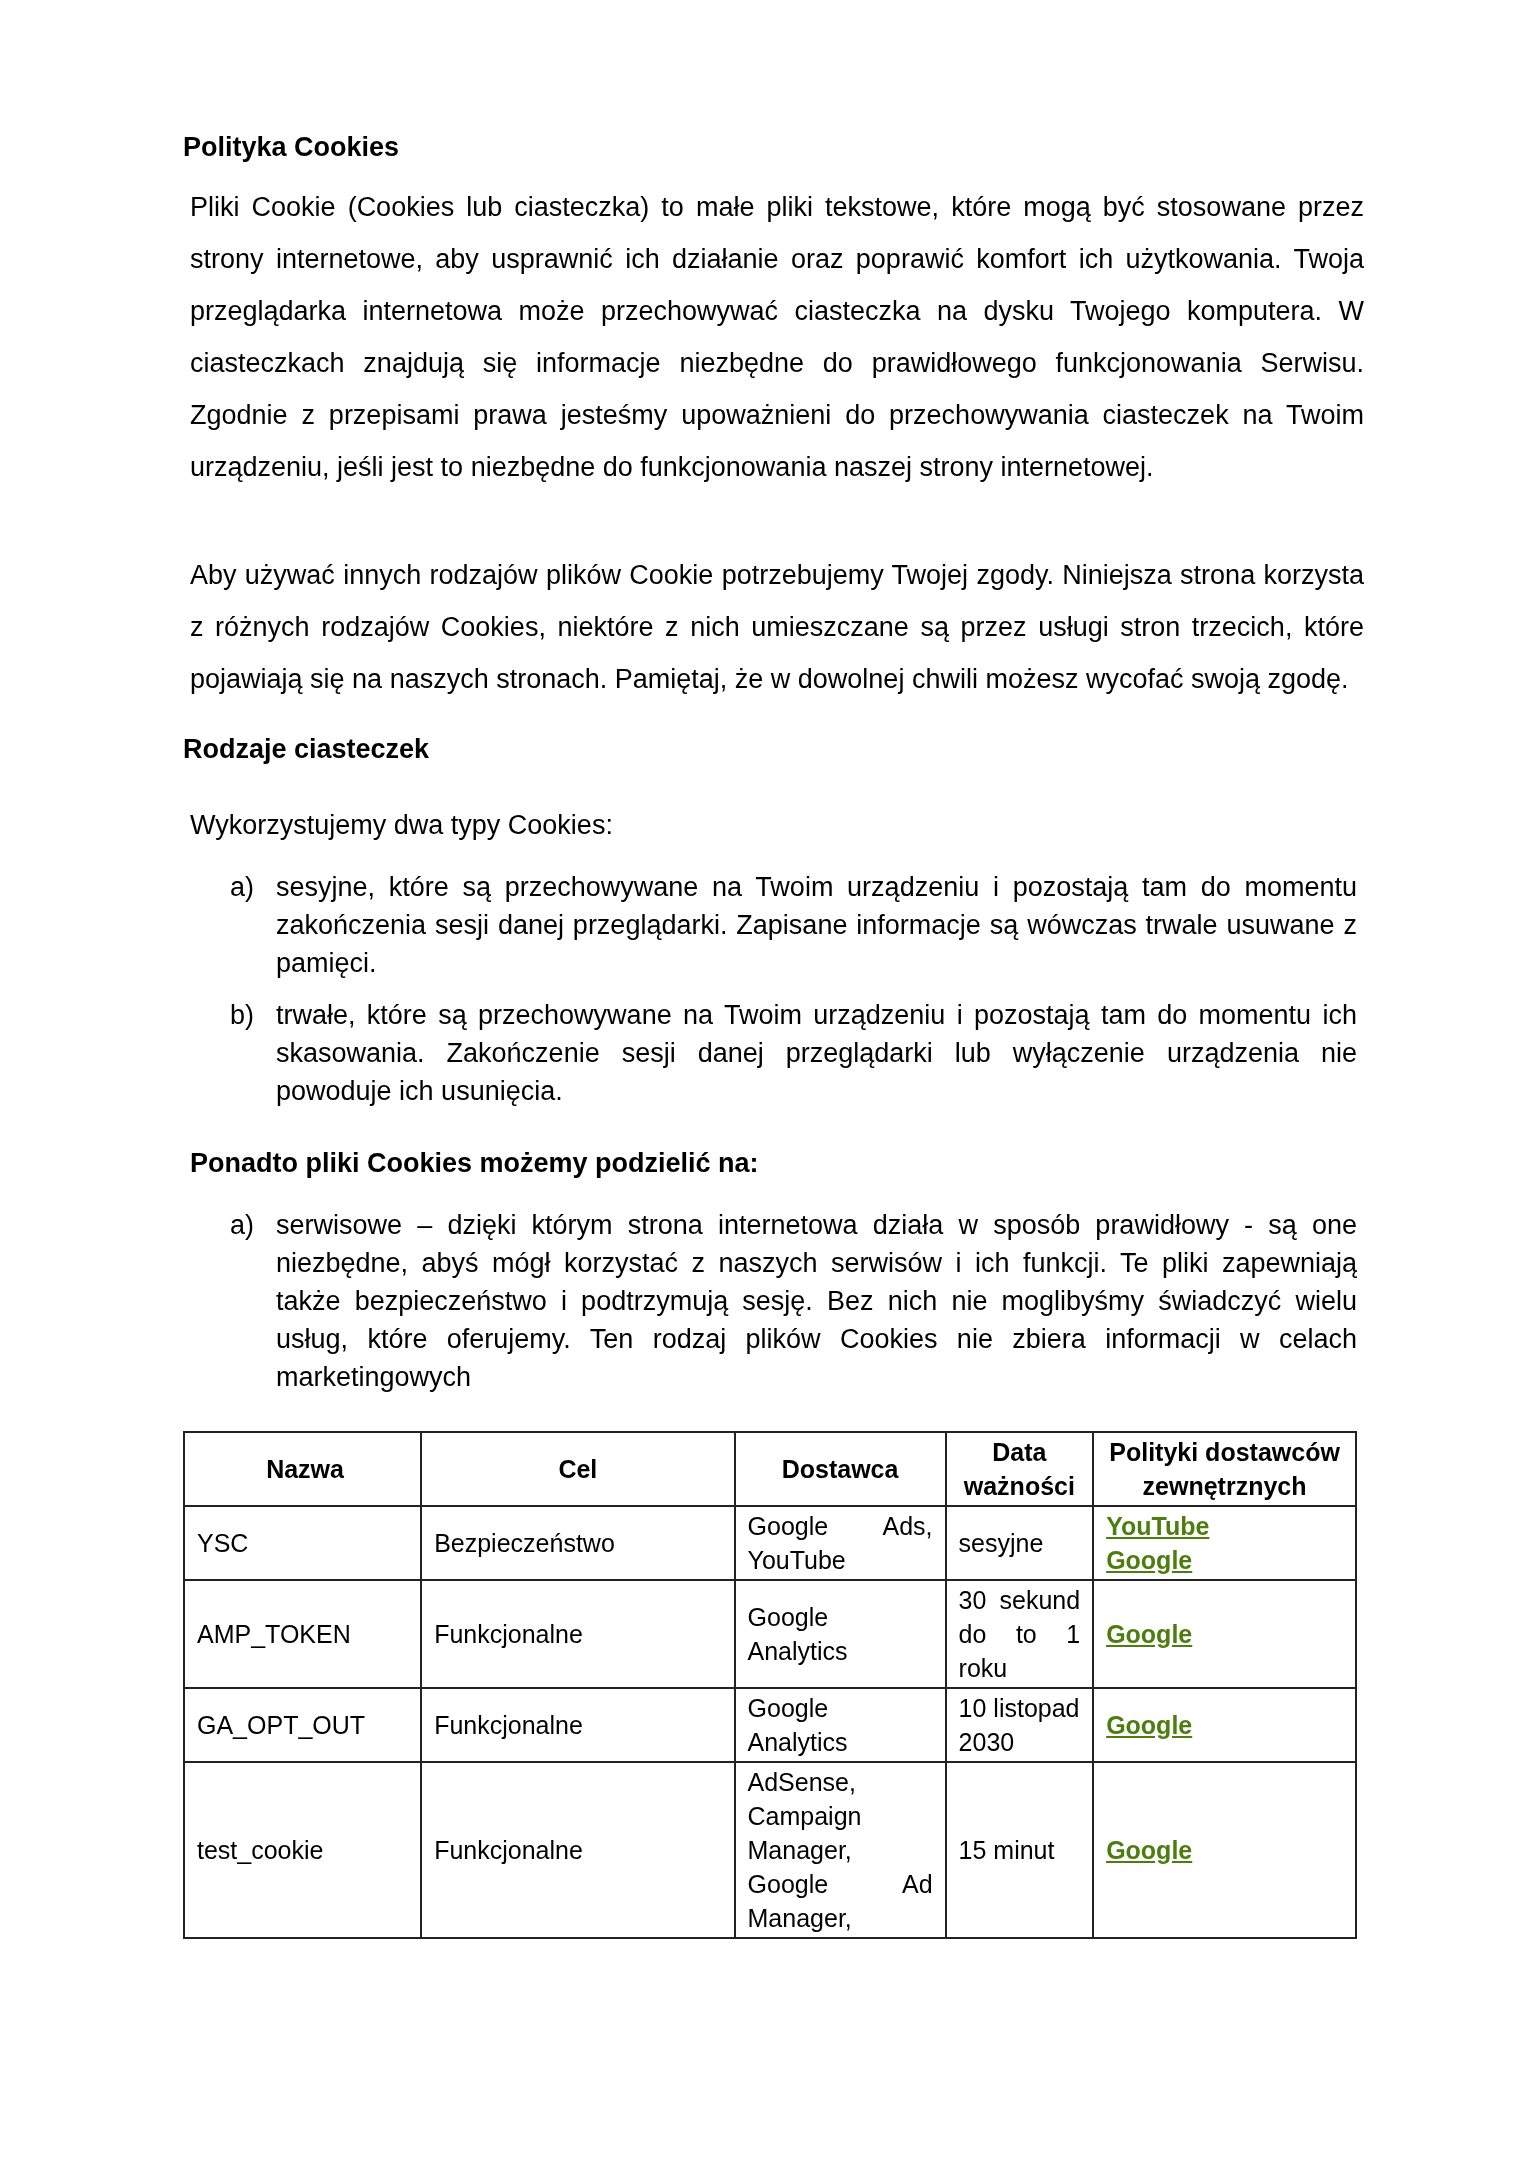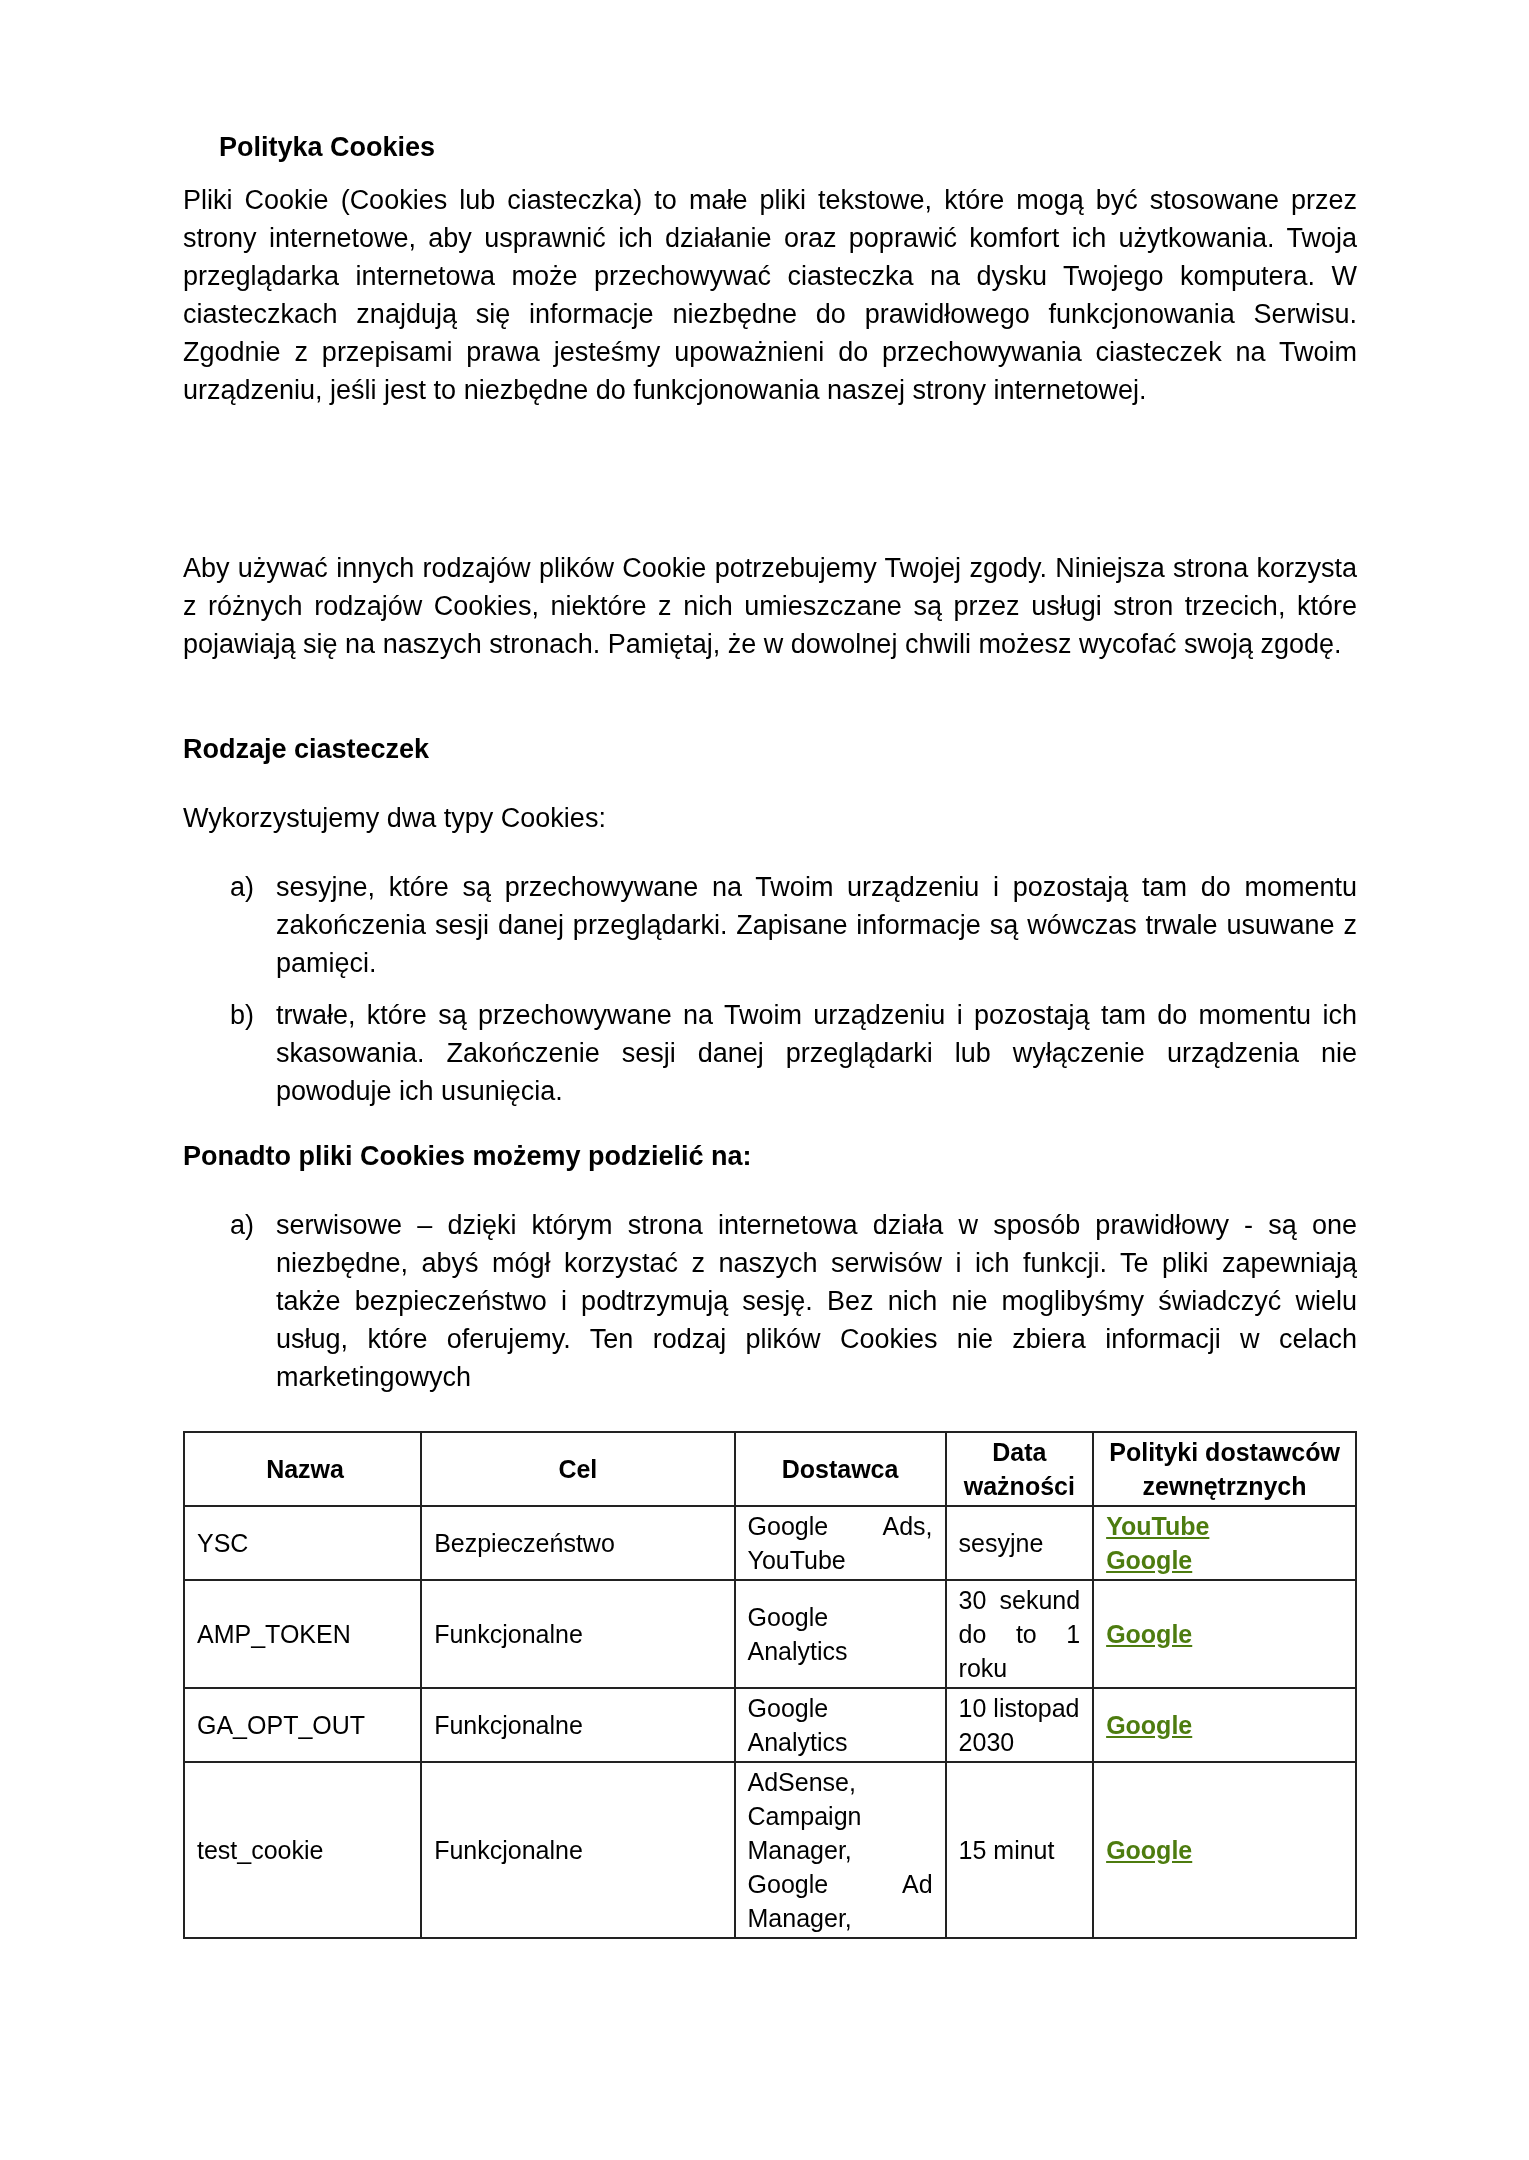--- a/index.html
+++ b/index.html
@@ -1,20 +1,20 @@
 <!DOCTYPE html>
 <html><head>
 <meta charset="utf-8">
 <style>
   html, body { margin: 0; padding: 0; background: #ffffff; }
   body { width: 1529px; height: 2160px; position: relative; overflow: hidden;
          font-family: "Liberation Sans", "DejaVu Sans", sans-serif; color: #000; }
   .page { position: absolute; left: 183px; top: 0; width: 1174px; }
   .h { position: absolute; left: 0; font-weight: bold; font-size: 27px; line-height: 38px; }
-  .para { position: absolute; left: 0; width: 1174px; font-size: 27px; line-height: 38px;
+  .para { position: absolute; left: 7px; width: 1174px; font-size: 27px; line-height: 52px;
           text-align: justify; margin: 0; }
   .list { position: absolute; left: 0; width: 1174px; margin: 0; padding: 0; list-style: none; }
   .list li { position: relative; padding-left: 93px; font-size: 27px; line-height: 38px;
              text-align: justify; margin-bottom: 14px; }
   .list li .marker { position: absolute; left: 47px; top: 0; }
   table.cookies { position: absolute; left: 0; top: 1431px; width: 1174px;
                   border-collapse: collapse; font-size: 25px; line-height: 34px; }
   table.cookies th, table.cookies td { border: 2px solid #222; padding: 2px 12px; vertical-align: middle; }
   table.cookies th { font-weight: bold; text-align: center; }
   table.cookies td.just { text-align: justify; margin-top: 8px; }
@@ -22,21 +22,21 @@
   .col-nazwa { width: 208px; }
   .col-cel { width: 292px; }
   .col-dost { width: 188px; }
   .col-data { width: 122px; }
   .col-pol { width: 240px; }
 </style>
 </head>
 <body>
 
 <div class="page">
-  <div class="h" style="top:128px;margin-left:36px;">Polityka Cookies</div>
+  <div class="h" style="top:128px;">Polityka Cookies</div>
 
   <p class="para" style="top:181px;">Pliki Cookie (Cookies lub ciasteczka) to małe pliki tekstowe, które mogą być stosowane przez strony internetowe, aby usprawnić ich działanie oraz poprawić komfort ich użytkowania. Twoja przeglądarka internetowa może przechowywać ciasteczka na dysku Twojego komputera. W ciasteczkach znajdują się informacje niezbędne do prawidłowego funkcjonowania Serwisu. Zgodnie z przepisami prawa jesteśmy upoważnieni do przechowywania ciasteczek na Twoim urządzeniu, jeśli jest to niezbędne do funkcjonowania naszej strony internetowej.</p>
 
   <p class="para" style="top:549px;">Aby używać innych rodzajów plików Cookie potrzebujemy Twojej zgody. Niniejsza strona korzysta z różnych rodzajów Cookies, niektóre z nich umieszczane są przez usługi stron trzecich, które pojawiają się na naszych stronach. Pamiętaj, że w dowolnej chwili możesz wycofać swoją zgodę.</p>
 
   <div class="h" style="top:730px;">Rodzaje ciasteczek</div>
 
   <p class="para" style="top:799px;">Wykorzystujemy dwa typy Cookies:</p>
 
   <ul class="list" style="top:868px;">

